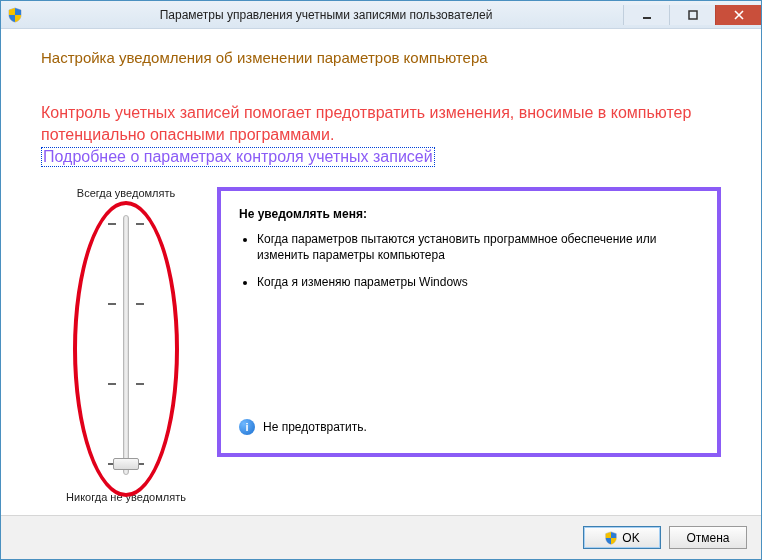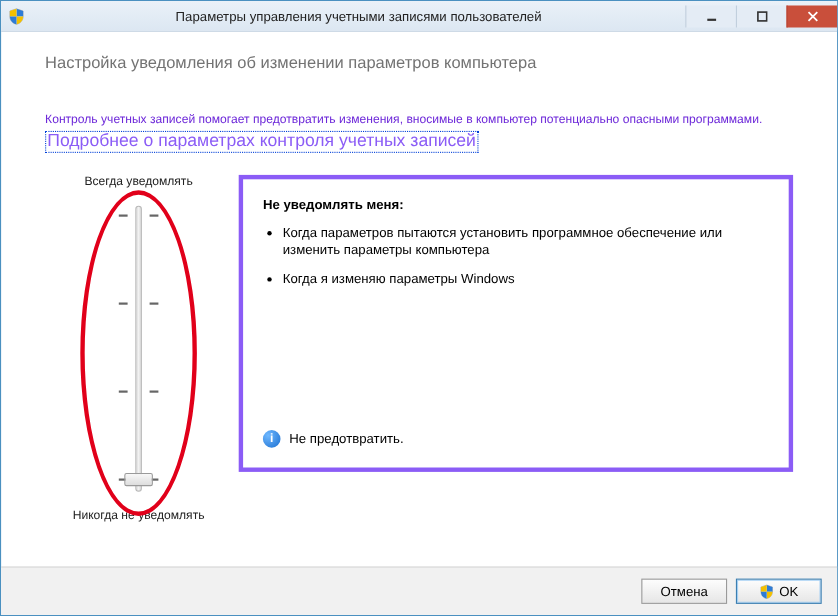--- a/index.html
+++ b/index.html
@@ -57,27 +57,27 @@
     background: #c94f3b;
     color: #fff;
     border-left: 1px solid #b84432;
   }
   .content {
     flex: 1;
     padding: 20px 40px 10px 40px;
     overflow: hidden;
   }
   .heading {
-    color: #737373;
+    color: #a16207;
     font-size: 15px;
     margin-bottom: 14px;
   }
   .intro {
-    color: #6d28d9;
-    font-size: 11px;
+    color: #ef4444;
+    font-size: 16px;
     line-height: 1.35;
     margin-bottom: 2px;
     margin-top: 36px;
   }
   .link {
     color: #8b5cf6;
     font-size: 16px;
     text-decoration: none;
     border: 1px dotted #0040d8;
     padding: 0 1px;
@@ -285,30 +285,30 @@
         </ul>
         <div class="reco-row">
           <span class="info-icon">i</span>
           <span>Не предотвратить.</span>
         </div>
       </div>
     </div>
   </div>
 
   <div class="footer">
-    <button class="btn">
-      <span>Отмена</span>
-    </button>
     <button class="btn default">
       <span class="shield-icon">
         <svg viewBox="0 0 16 16" width="14" height="14">
           <path d="M8 1 L14 3 V8 C14 12 11 14.5 8 15 C5 14.5 2 12 2 8 V3 Z" fill="#fff" stroke="#888" stroke-width="0.5"></path>
           <path d="M8 1 L14 3 V8 L8 8 Z" fill="#2e7cd6"></path>
           <path d="M8 8 L14 8 C14 12 11 14.5 8 15 Z" fill="#f3c000"></path>
           <path d="M2 3 L8 1 V8 L2 8 Z" fill="#f3c000"></path>
           <path d="M2 8 L8 8 V15 C5 14.5 2 12 2 8 Z" fill="#2e7cd6"></path>
         </svg>
       </span>
       <span>OK</span>
     </button>
+    <button class="btn">
+      <span>Отмена</span>
+    </button>
   </div>
 
 </div>
 
 </body></html>

